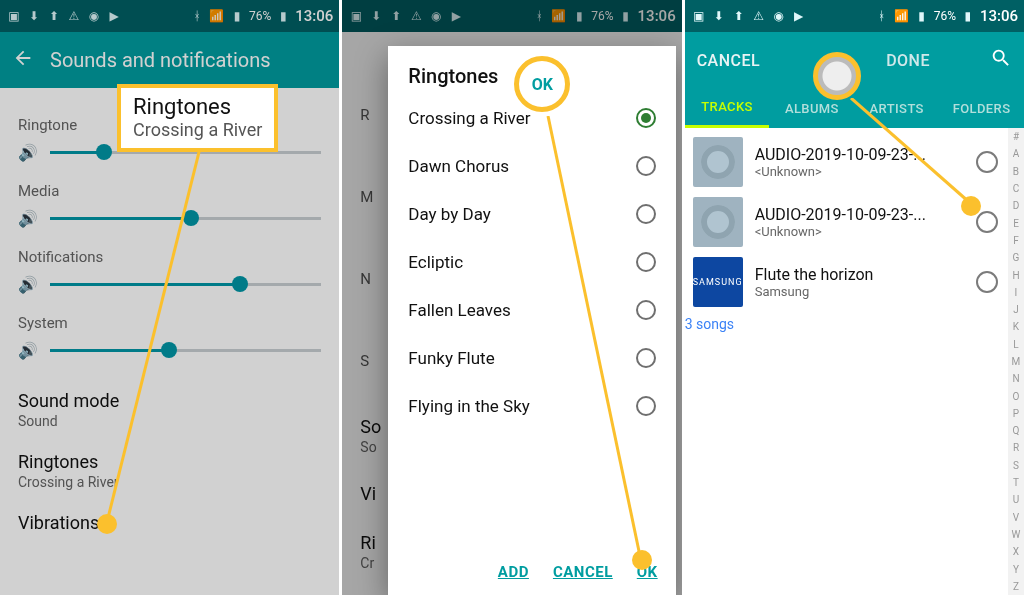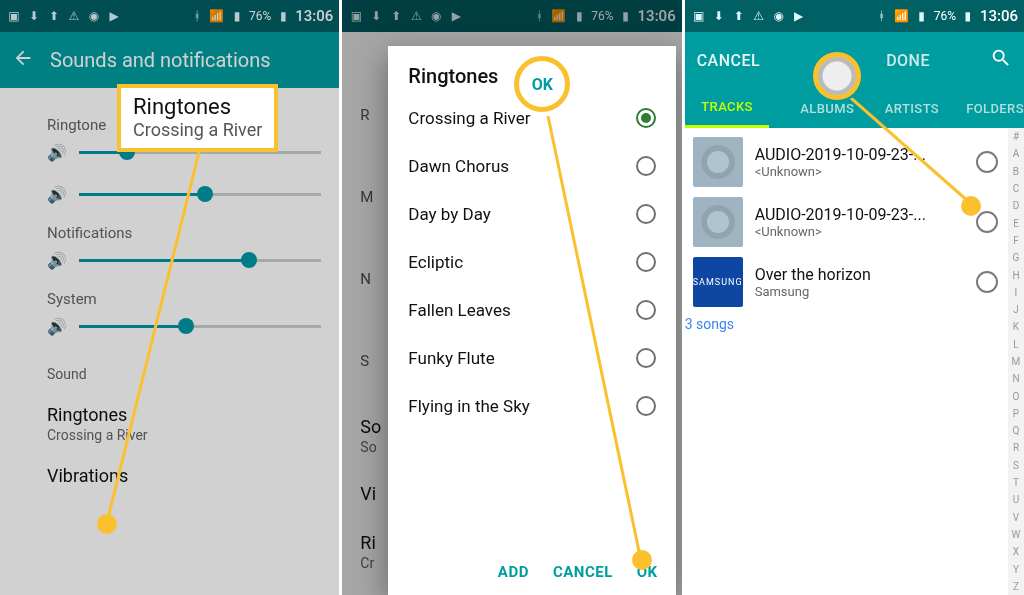--- a/index.html
+++ b/index.html
@@ -48,21 +48,20 @@
   .dim-overlay {
     position: absolute; inset: 0;
     background: rgba(0,0,0,0.18);
     pointer-events: none;
   }
 
   
   .settings {
     padding: 10px 18px 0 18px;
     color: #222;
-    margin-left: 29px;
   }
   .set-section { margin-top: 18px; }
   .set-label { color: #666; font-size: 15px; margin-bottom: 2px; }
   .slider-row { display: flex; align-items: center; gap: 10px; margin-top: 6px; }
   .vol-ico { width: 22px; color: #8a8a8a; }
   .slider {
     flex: 1; height: 24px; position: relative;
   }
   .slider .track {
     position: absolute; left: 0; right: 0; top: 50%; height: 3px; margin-top: -1px;
@@ -148,21 +147,21 @@
   }
   .radio.selected { border-color: #2e7d32; }
   .radio.selected::after {
     content: ""; position: absolute; inset: 3px; background: #2e7d32; border-radius: 50%;
   }
   .dlg-actions {
     display: flex; justify-content: flex-end; gap: 24px;
     padding: 12px 18px 14px;
     font-size: 15px; font-weight: 700; color: #009da0;
   }
-  .dlg-actions .act { letter-spacing: 0.5px; }
+  .dlg-actions .act { letter-spacing: 0.5px; text-decoration: underline; }
 
   
   .ok-circle {
     position: absolute;
     width: 56px; height: 56px;
     border-radius: 50%;
     background: #fff;
     border: 5px solid #fbc02d;
     display: flex; align-items: center; justify-content: center;
     font-size: 16px; font-weight: 700; color: #009da0;
@@ -175,21 +174,21 @@
   }
 
   
   .tabs {
     display: flex; background: #009da0;
     color: #b2dfdb;
     height: 40px;
     font-size: 13px; font-weight: 500;
     align-items: center;
   }
-  .tab { flex: 1; text-align: right; letter-spacing: 0.4px; }
+  .tab { flex: 1; text-align: center; letter-spacing: 0.4px; }
   .tab.active { color: #c6ff00; border-bottom: 3px solid #c6ff00; height: 100%; display:flex; align-items:center; justify-content:center; }
   .tracks {
     padding: 4px 0 0 0;
     position: relative;
   }
   .track-row {
     display: flex; align-items: center; gap: 12px;
     padding: 6px 6px 6px 8px;
     height: 60px;
   }
@@ -277,20 +276,21 @@
         <div class="slider-row">
           <span class="vol-ico">🔊</span>
           <div class="slider">
             <div class="track"></div>
               <div class="fill" style="width:20%"></div>
               <div class="thumb" style="left:20%"></div>
           </div>
         </div>
       </div>
       <div class="set-section">
+        <div class="set-label">Media</div>
         <div class="slider-row">
           <span class="vol-ico">🔊</span>
           <div class="slider">
             <div class="track"></div>
               <div class="fill" style="width:52%"></div>
               <div class="thumb" style="left:52%"></div>
           </div>
         </div>
       </div>
       <div class="set-section">
@@ -310,20 +310,21 @@
           <span class="vol-ico">🔊</span>
           <div class="slider">
             <div class="track"></div>
               <div class="fill" style="width:44%"></div>
               <div class="thumb" style="left:44%"></div>
           </div>
         </div>
       </div>
 
       <div class="set-item">
+        <div class="set-title">Sound mode</div>
         <div class="set-sub">Sound</div>
       </div>
 
 
       <div class="set-item" style="margin-top:22px">
         <div class="set-title">Ringtones</div>
         <div class="set-sub">Crossing a River</div>
       </div>
 
       <div class="set-item" style="margin-top:22px">
@@ -478,21 +479,21 @@
           <div class="track-thumb cd"></div>
           <div class="track-info">
             <div class="track-title">AUDIO-2019-10-09-23-...</div>
             <div class="track-sub">&lt;Unknown&gt;</div>
           </div>
           <div class="track-radio"></div>
         </div>
         <div class="track-row">
           <div class="track-thumb samsung">SAMSUNG</div>
           <div class="track-info">
-            <div class="track-title">Over the horizon</div>
+            <div class="track-title">Flute the horizon</div>
             <div class="track-sub">Samsung</div>
           </div>
           <div class="track-radio"></div>
         </div>
       </div>
     <div class="count">3 songs</div>
 
     <div class="alpha" id="alpha">
         <span>#</span>
         <span>A</span>

